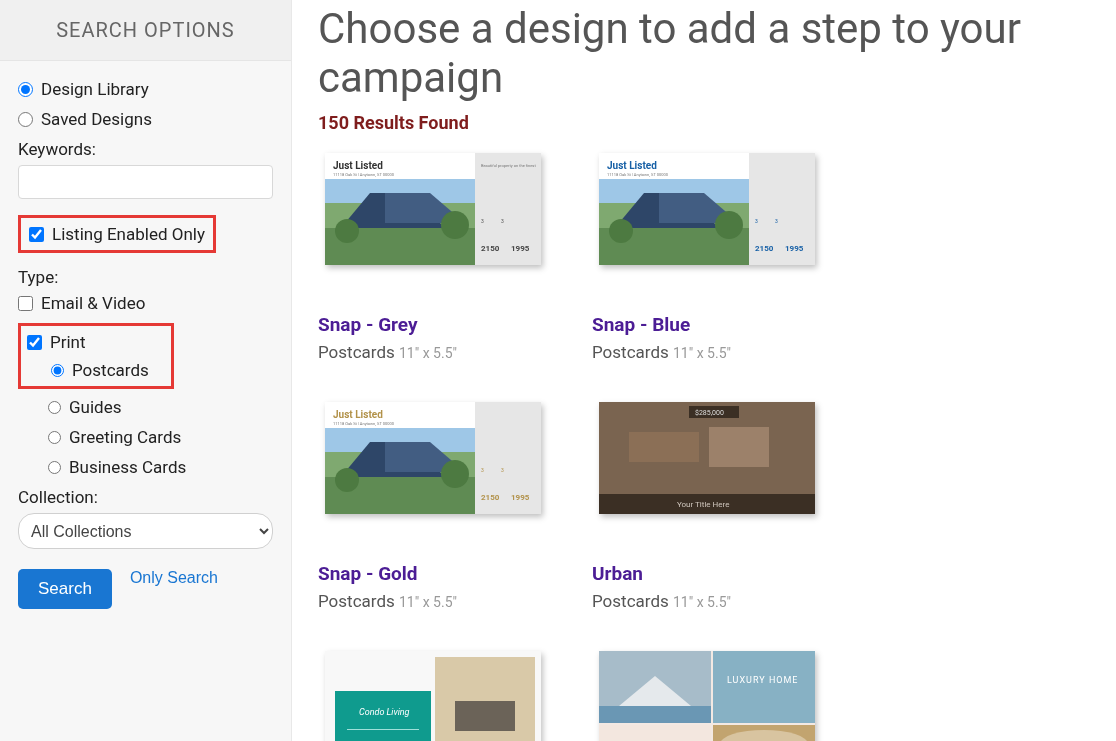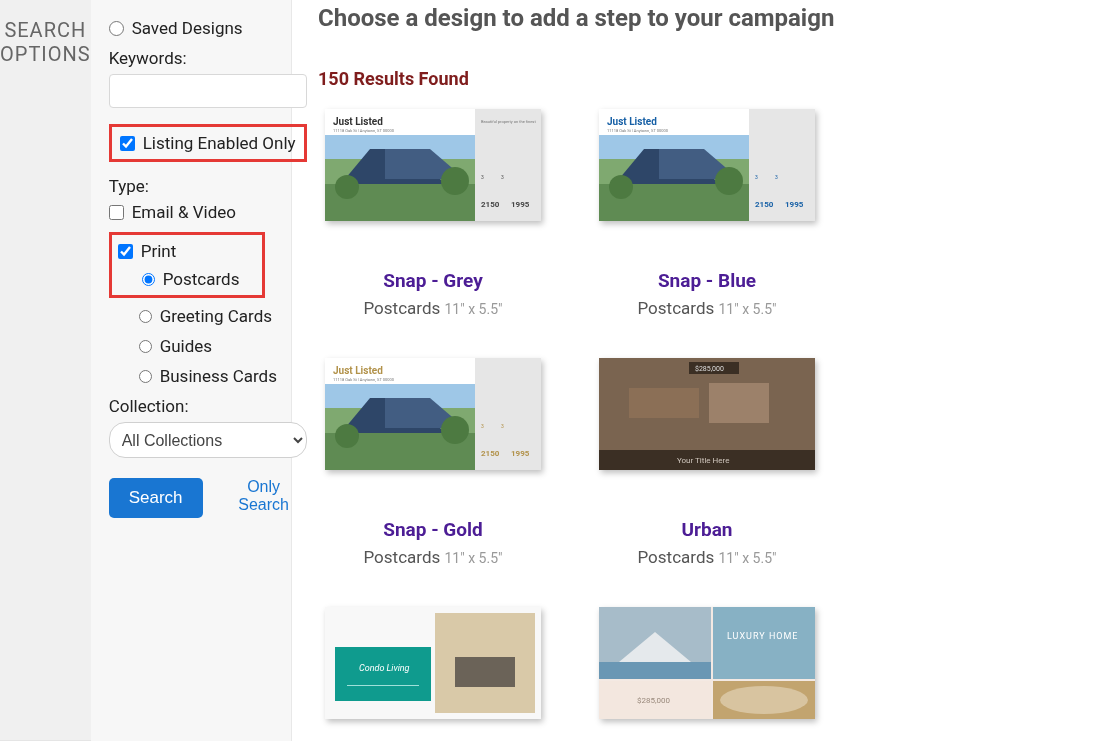--- a/index.html
+++ b/index.html
@@ -13,21 +13,21 @@
     display: flex;
   }
 
   
   .sidebar {
     width: 292px;
     flex: 0 0 292px;
     background: #f7f7f7;
     border-right: 1px solid #e8e8e8;
     display: flex;
-    flex-direction: row;
+    flex-direction: column;
   }
   .sidebar-header {
     text-align: center;
     font-size: 20px;
     letter-spacing: 1px;
     font-weight: 400;
     color: #666;
     padding: 18px 0;
     border-bottom: 1px solid #e5e5e5;
     background: #f0f0f0;
@@ -119,40 +119,40 @@
     background:none;border:none;
   }
 
   
   .main {
     flex: 1;
     padding: 0 26px 0 26px;
     overflow: hidden;
   }
   .page-title {
-    font-size: 24px;
-    font-weight: 700;
+    font-size: 42px;
+    font-weight: 400;
     color: #555;
     margin-top: 4px;
-    margin-bottom: 36px;
+    margin-bottom: 10px;
   }
   .results-count {
     font-size: 18px;
     font-weight: 700;
     color: #7f1d1d;
     margin-bottom: 20px;
   }
   .grid {
     display: flex;
     flex-wrap: wrap;
     gap: 40px 44px;
   }
   .card {
     width: 230px;
-    text-align: center;
+    text-align: left;
   }
   .thumb {
     width: 216px;
     height: 112px;
     margin: 0 auto 10px auto;
     background: #ddd;
     box-shadow: 2px 3px 6px rgba(0,0,0,0.25);
     position: relative;
     overflow: hidden;
   }
@@ -172,20 +172,24 @@
   .card-meta .dim { color: #999; font-size: 14px; }
 </style>
 </head>
 <body>
 
 <aside class="sidebar">
   <div class="sidebar-header">SEARCH OPTIONS</div>
   <div class="sidebar-body">
 
     <label class="radio-row">
+      <input type="radio" name="src" checked="" style="">
+      <span>Design Library</span>
+    </label>
+    <label class="radio-row">
       <input type="radio" name="src" style="">
       <span>Saved Designs</span>
     </label>
 
     <div class="section-label">Keywords:</div>
     <input class="keywords-input" type="text" value="" style="">
 
     <div class="highlight-box">
       <label class="check-row" style="margin-bottom:0">
         <input type="checkbox" checked="" style="">
@@ -209,25 +213,25 @@
         <label class="tree-row" style="margin-bottom:0">
           <input type="radio" name="printtype" checked="" style="">
           <span>Postcards</span>
         </label>
       </div>
     </div>
 
     <div class="tree-sub" style="margin-left:30px; margin-top:8px;">
       <label class="tree-row">
         <input type="radio" name="printtype" style="">
-        <span>Greeting Cards</span>
+        <span>Guides</span>
       </label>
       <label class="tree-row">
         <input type="radio" name="printtype" style="">
-        <span>Guides</span>
+        <span>Greeting Cards</span>
       </label>
       <label class="tree-row">
         <input type="radio" name="printtype" style="">
         <span>Business Cards</span>
       </label>
     </div>
 
     <div class="section-label">Collection:</div>
     <select class="select-box">
       <option>All Collections</option>

